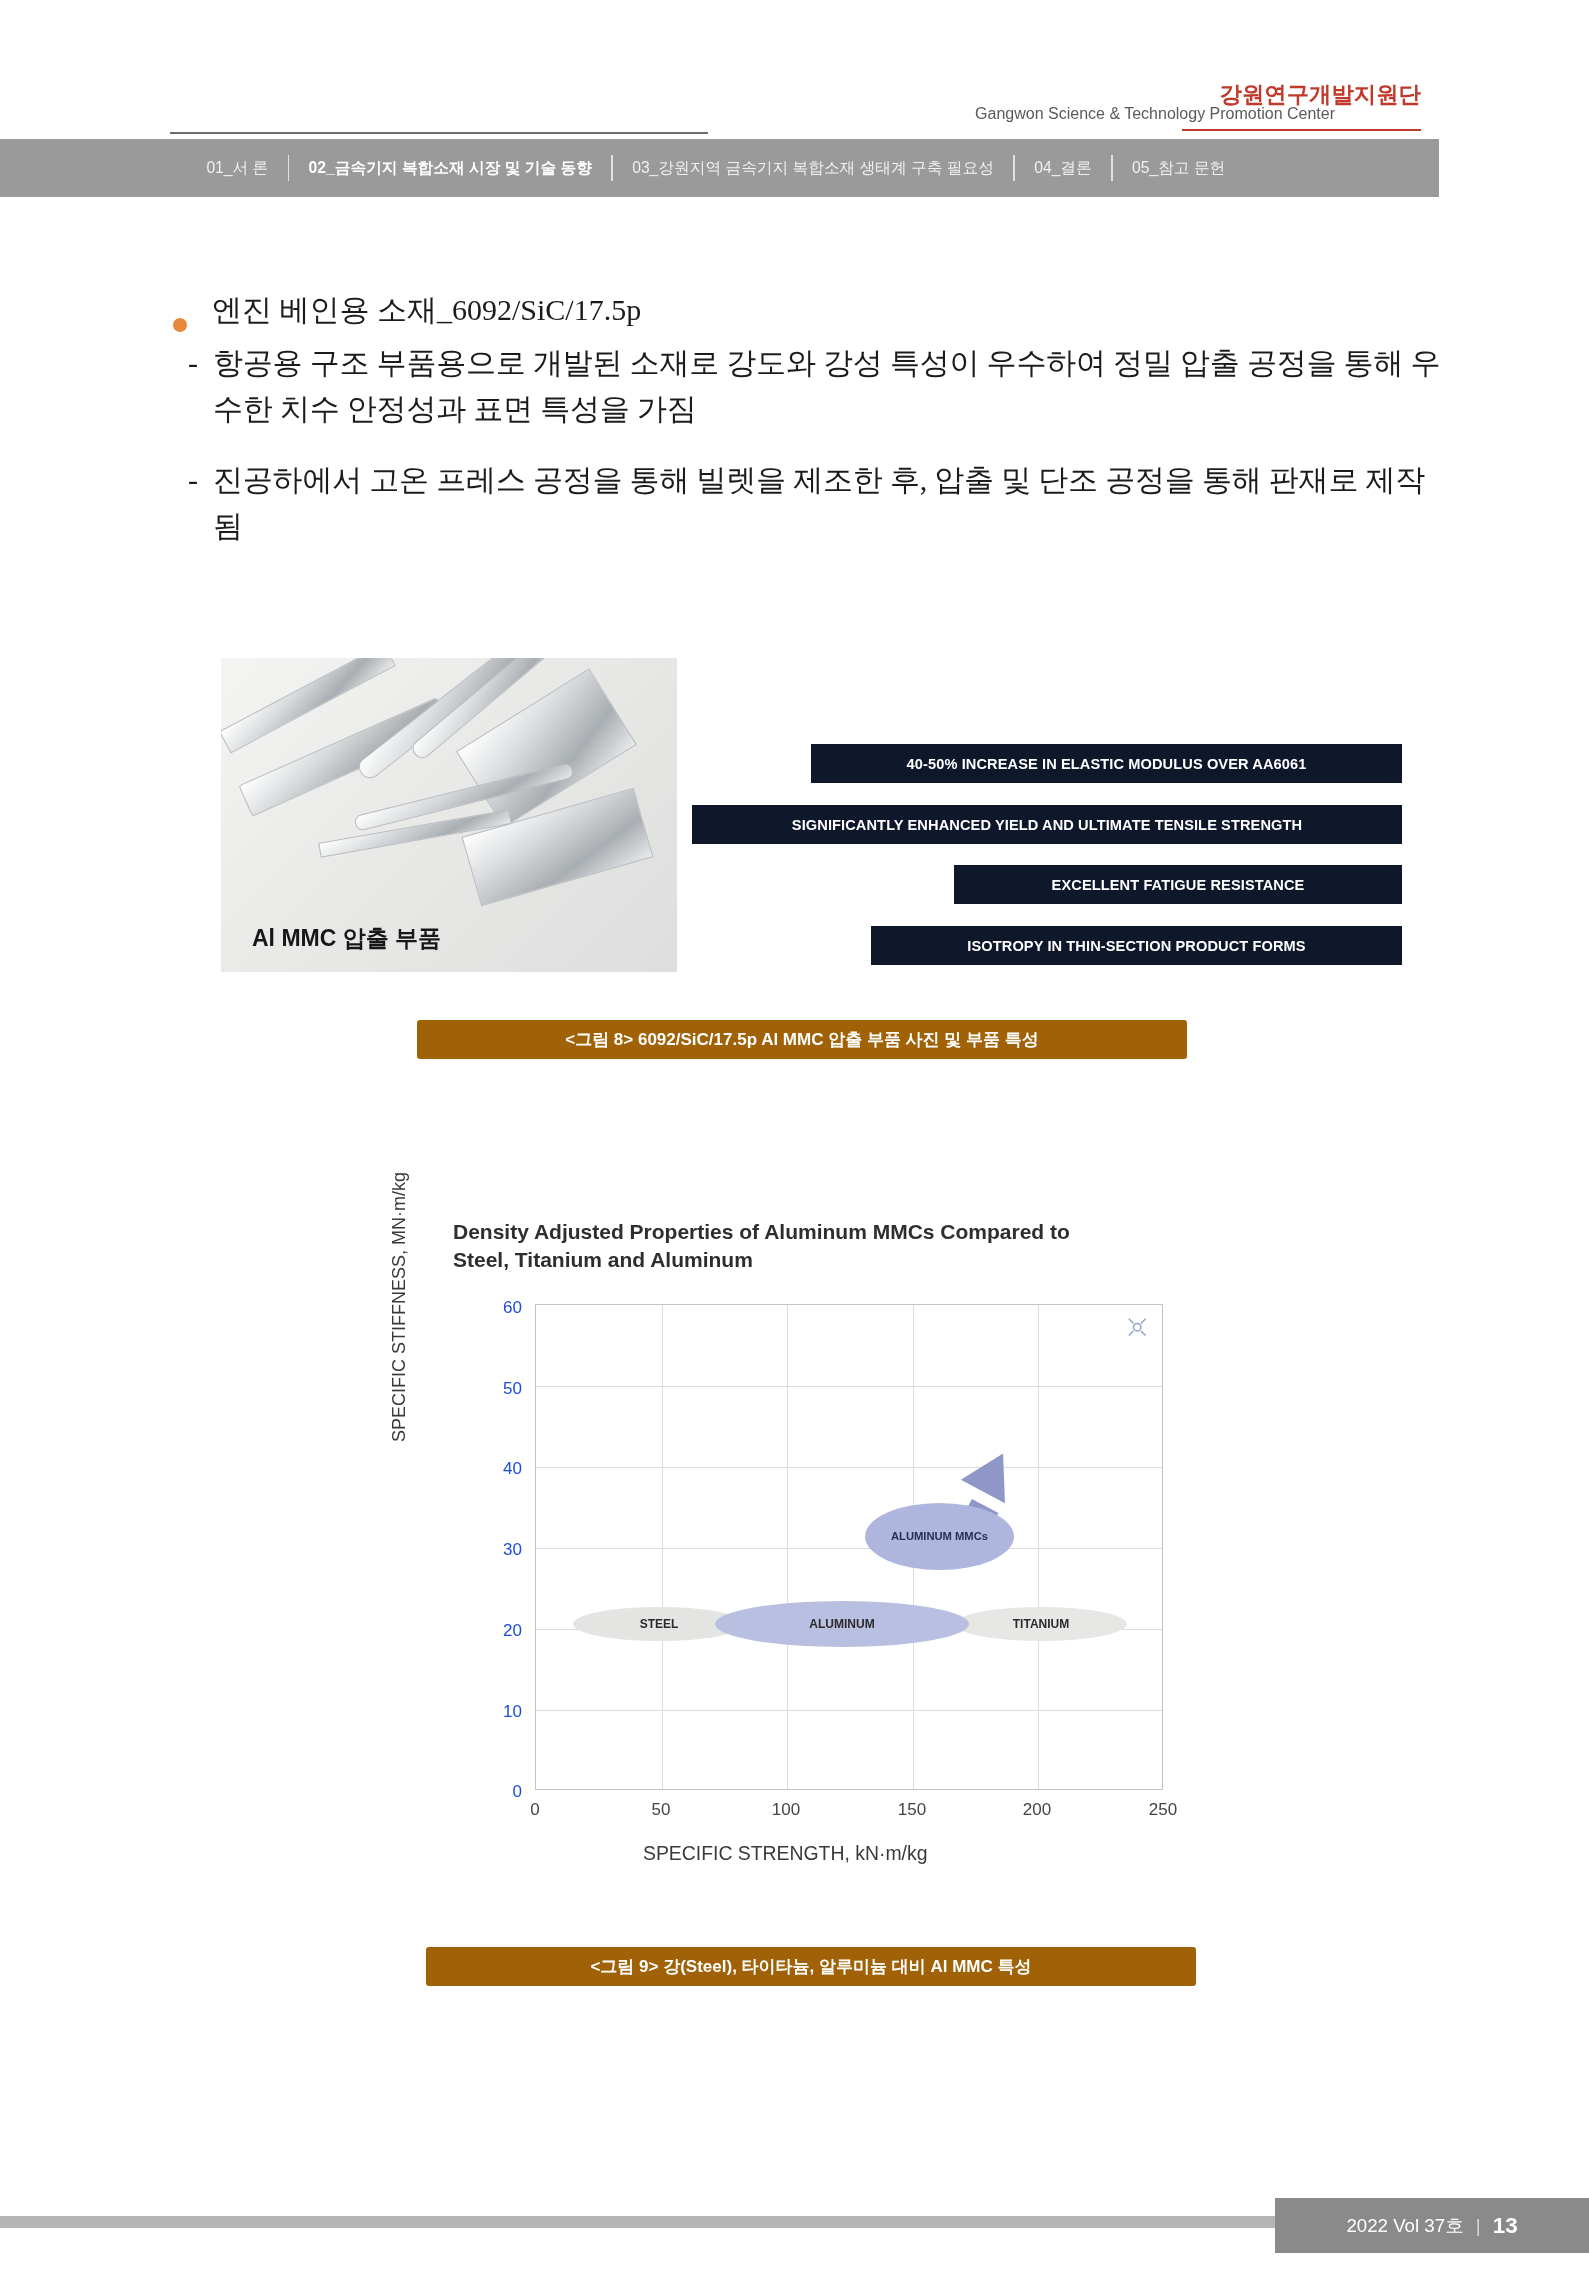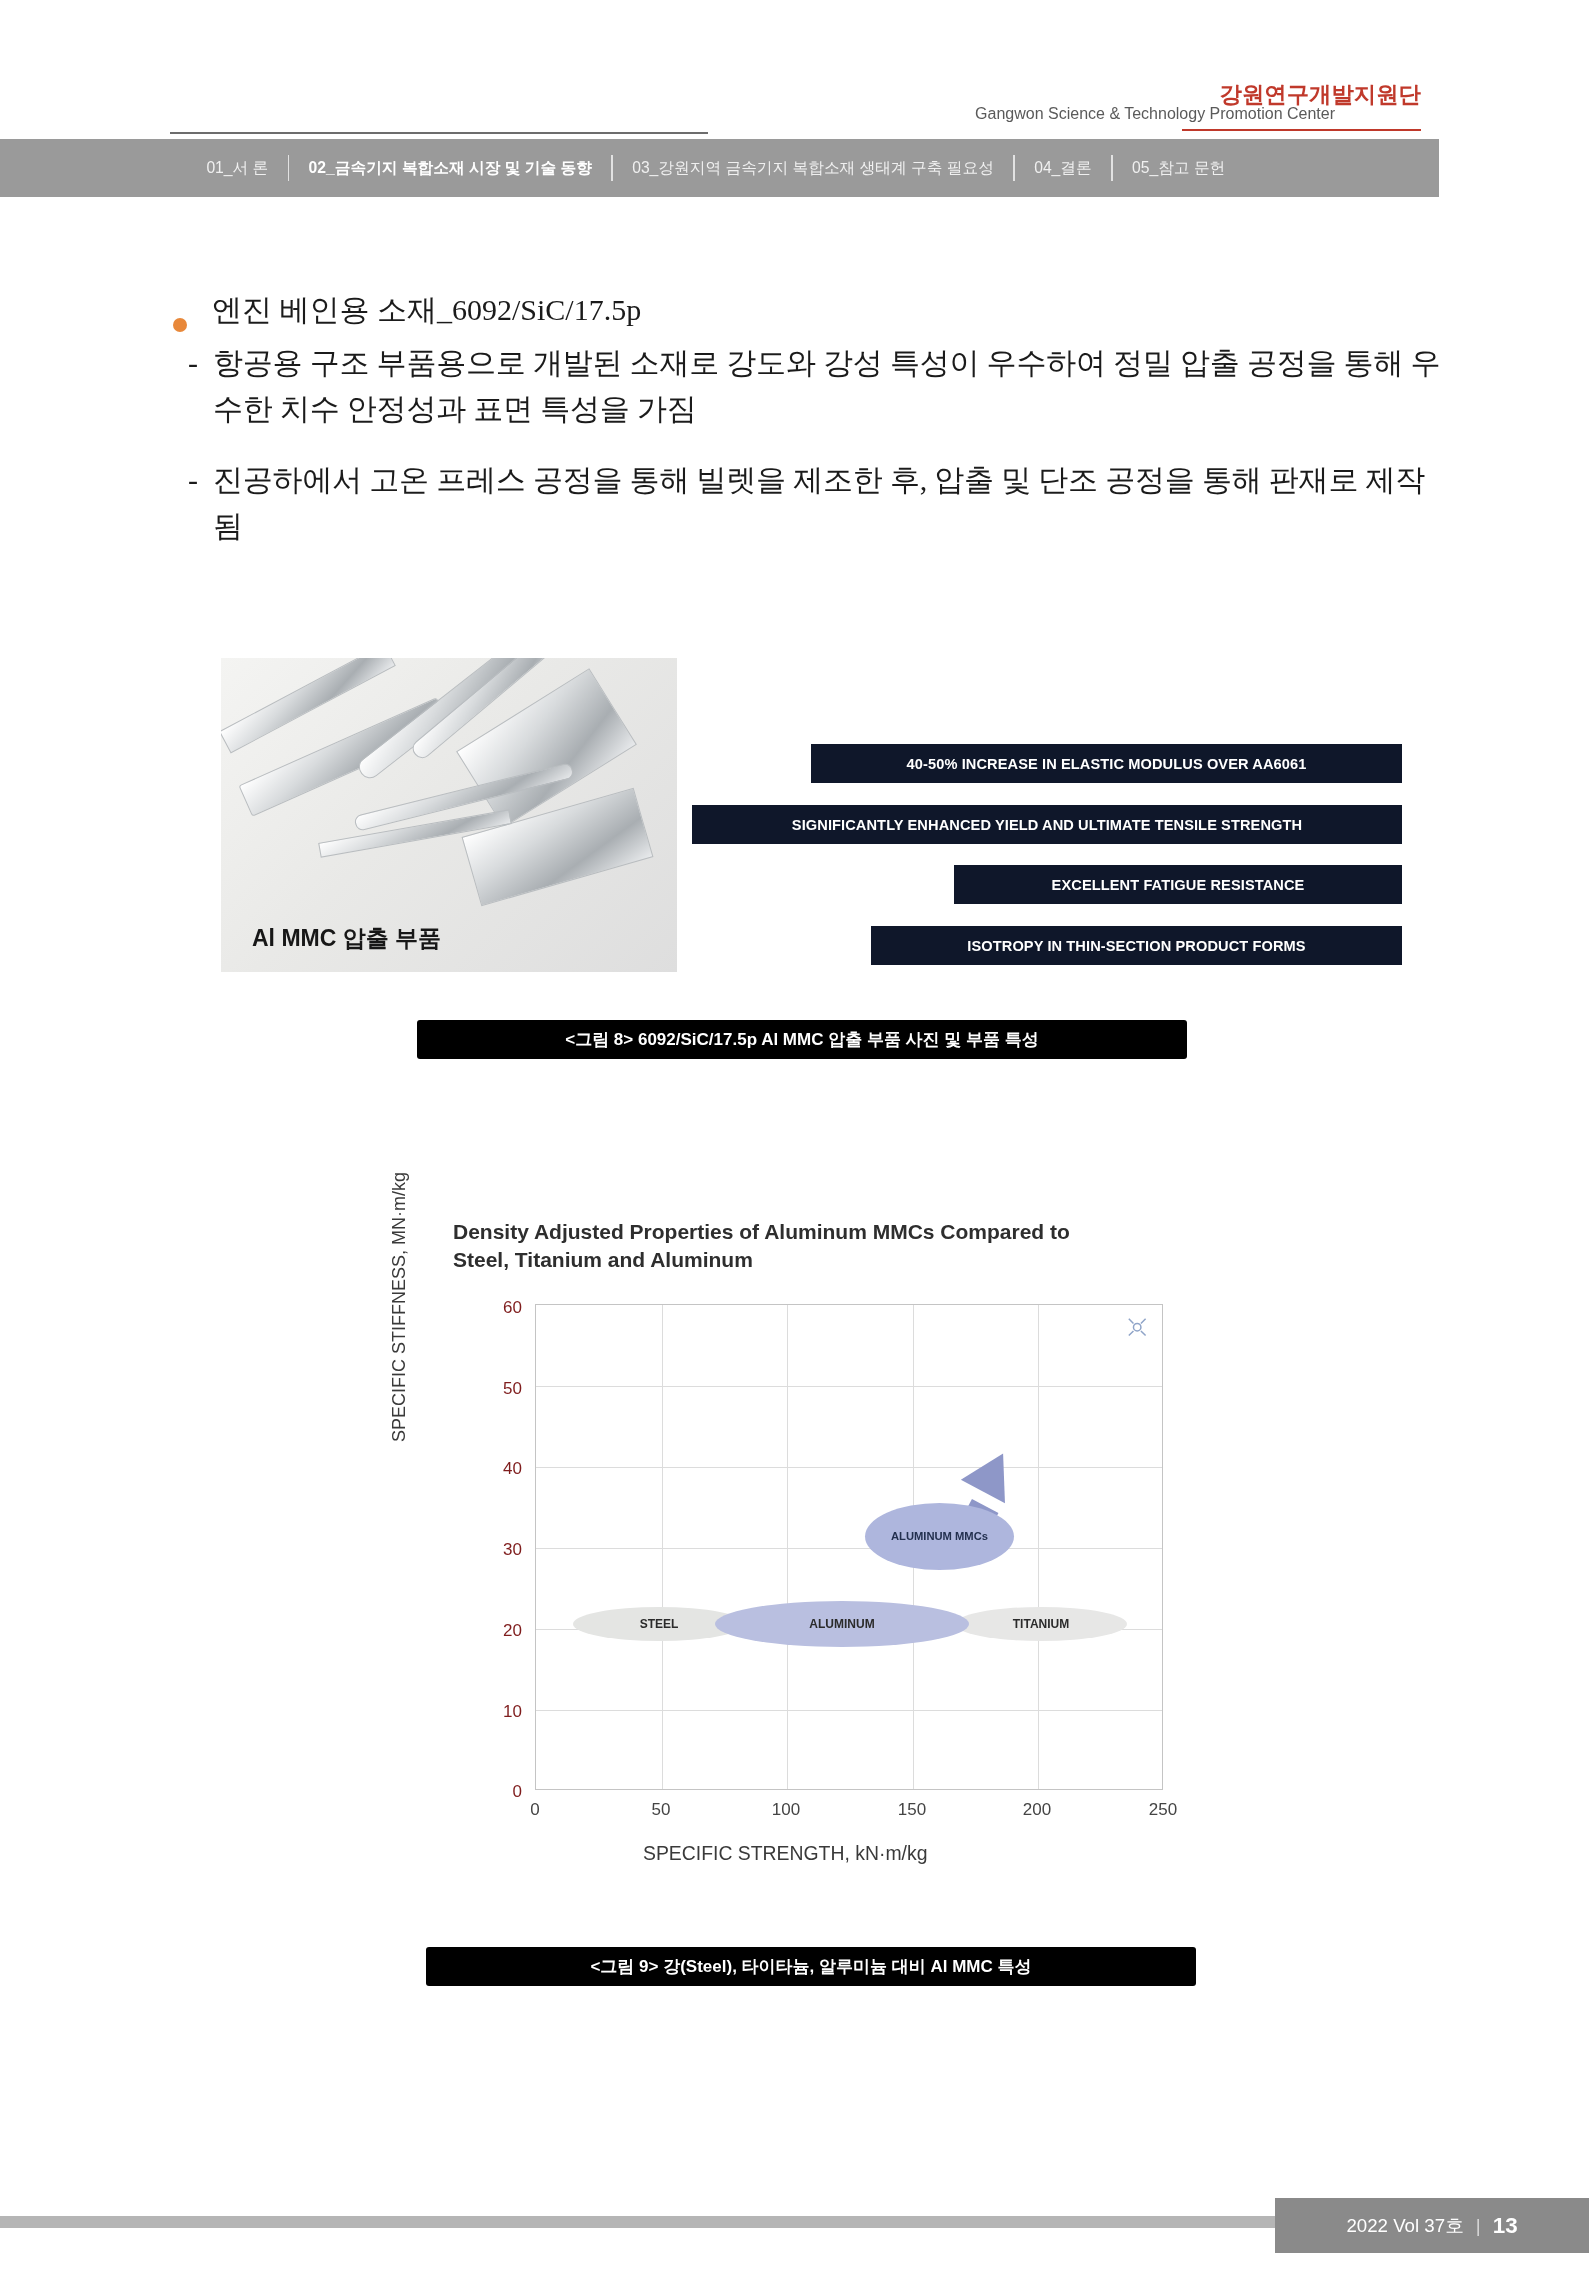--- a/index.html
+++ b/index.html
@@ -194,21 +194,21 @@
     right: 0;
   }
   .spec-bar.b1 { top: 86px; width: 591px; }
   .spec-bar.b2 { top: 147px; width: 710px; }
   .spec-bar.b3 { top: 207px; width: 448px; }
   .spec-bar.b4 { top: 268px; width: 531px; }
 
   .fig-caption {
     position: absolute;
     height: 39px;
-    background: #000000;
+    background: #a16207;
     color: #ffffff;
     font-size: 17px;
     font-weight: bold;
     display: flex;
     align-items: center;
     justify-content: center;
     border-radius: 3px;
   }
   .fig8-caption { left: 417px; top: 1020px; width: 770px; }
 
@@ -261,21 +261,21 @@
     top: 624px;
     font-size: 19.4px;
     color: #3a3a3a;
     white-space: nowrap;
   }
   .ytick {
     position: absolute;
     width: 45px;
     text-align: right;
     font-size: 17px;
-    color: #7f1d1d;
+    color: #1d4ed8;
   }
   .xtick {
     position: absolute;
     width: 60px;
     text-align: center;
     font-size: 17px;
     color: #444;
   }
   .ellipse {
     position: absolute;

